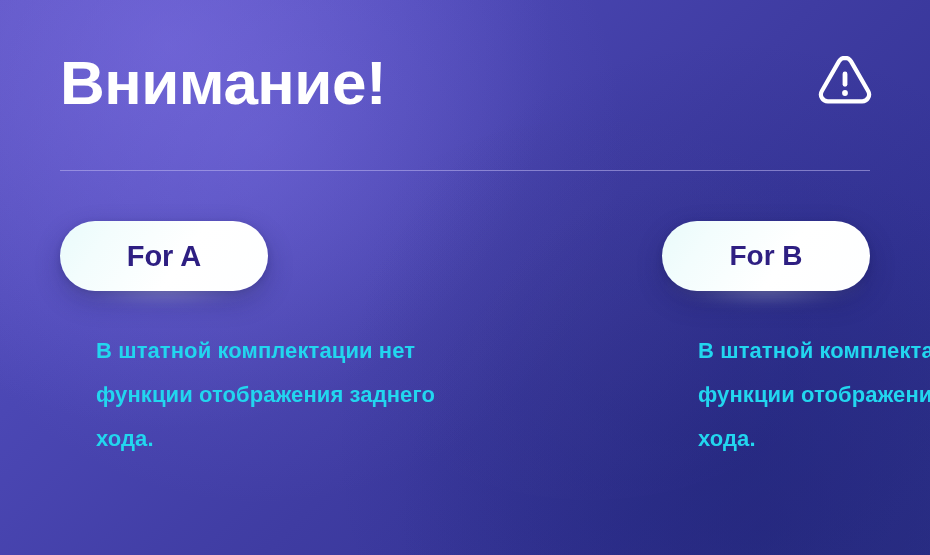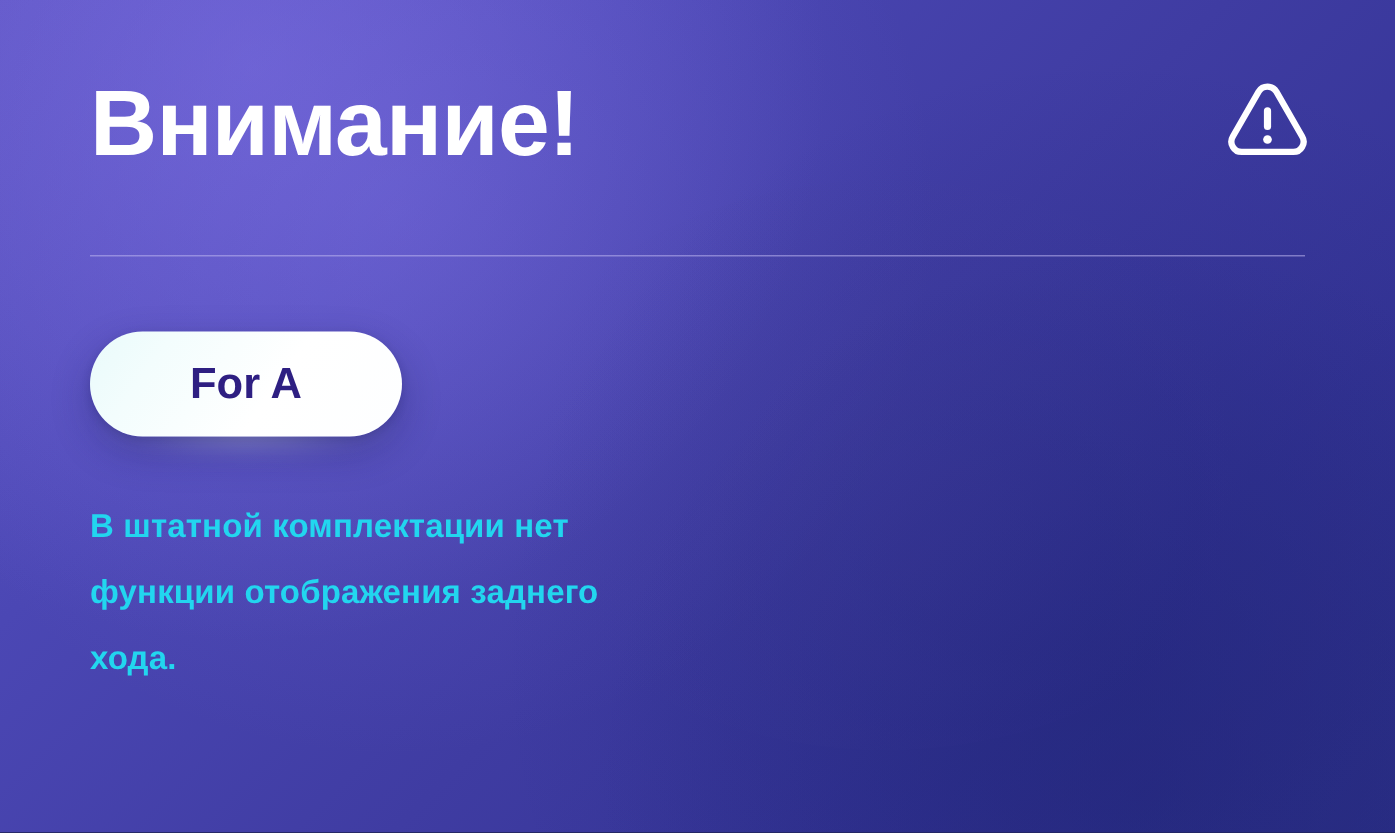--- a/index.html
+++ b/index.html
@@ -151,20 +151,21 @@
   }
 
   .desc {
     margin-top: 38px;
     color: #22d6ef;
     font-size: 22px;
     font-weight: 700;
     line-height: 44px;
     letter-spacing: 0.1px;
     width: 380px;
+    margin-left: 36px;
   }
 </style>
 </head>
 <body>
 
 <div class="slide">
 
   <div class="sheen-a"></div>
   <div class="sheen-c"></div>
   <div class="sheen-b"></div>
@@ -184,15 +185,22 @@
   <div class="columns">
 
     <div class="column a">
       <div class="pill-wrap">
         <div class="pill-glow"></div>
         <button class="pill">For A</button>
       </div>
       <p class="desc">В штатной комплектации нет функции отображения заднего хода.</p>
     </div>
 
+    <div class="column b">
+      <div class="pill-wrap">
+        <div class="pill-glow"></div>
+        <button class="pill">For B</button>
+      </div>
+      <p class="desc">В штатной комплектации есть функции отображения заднего хода.</p>
+    </div>
 
   </div>
 </div>
 
 </body></html>

